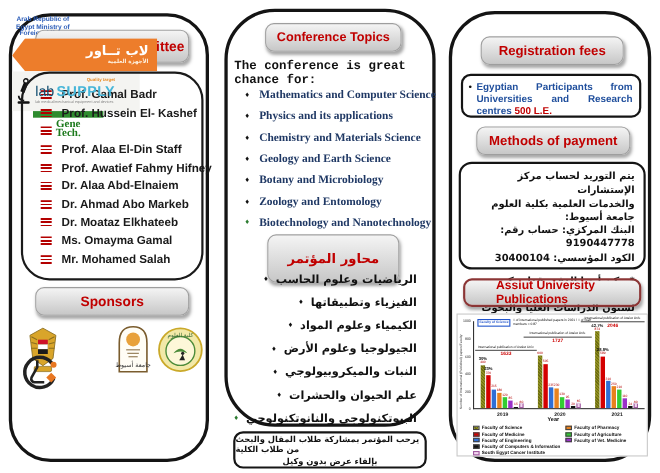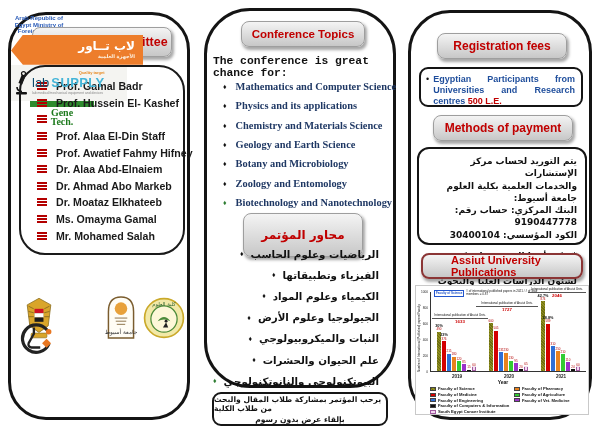--- a/index.html
+++ b/index.html
@@ -167,20 +167,21 @@
             <span class="m-icon"></span>
             <span class="nm">Ms. Omayma Gamal</span>
           </div>
           <div class="member">
             <span class="m-icon"></span>
             <span class="nm">Mr. Mohamed Salah</span>
           </div>
         </div>
     </div>
 
+    <div class="hbtn btn-sponsors">Sponsors</div>
 
     <svg class="logo" style="left:12px; top:282px;" width="32" height="42" viewBox="0 0 24 32">
       <path d="M12 1 L21 6 L19 22 L12 27 L5 22 L3 6 Z" fill="#d9a52a" stroke="#8a6d1f" stroke-width="0.6"></path>
       <path d="M4 7 L8 9 M4 11 L8 12 M4 15 L8 15 M20 7 L16 9 M20 11 L16 12 M20 15 L16 15" stroke="#8a6d1f" stroke-width="0.7"></path>
       <rect x="8.6" y="9" width="6.8" height="3.3" fill="#ce1126"></rect>
       <rect x="8.6" y="12.3" width="6.8" height="3.3" fill="#ffffff" stroke="#999" stroke-width="0.2"></rect>
       <rect x="8.6" y="15.6" width="6.8" height="3.3" fill="#1a1a1a"></rect>
       <rect x="6" y="27.5" width="12" height="3.6" rx="1" fill="#d9a52a" stroke="#8a6d1f" stroke-width="0.5"></rect>
     </svg>
 
@@ -303,21 +304,21 @@
         </div>
         <div class="ar-topic">
           <span class="t-bullet" style="color: rgb(46, 125, 50);">♦</span>
           <span class="lbl">البيوتكنولوجي والنانوتكنولوجي</span>
         </div>
       </div>
   </div>
 
   <div class="note-box">
     <div>يرحب المؤتمر بمشاركة طلاب المقال والبحث من طلاب الكلية</div>
-    <div>بإلقاء عرض بدون رسوم</div>
+    <div>بإلقاء عرض بدون وكيل</div>
   </div>
 
   <div class="col col-right">
     <div class="hbtn btn-reg">Registration fees</div>
 
     <div class="fee-box">
       <span class="fee-bullet">•</span>
       <span class="fee-text">
         <span>Egyptian Participants from Universities and Research centres</span>
         <span class="fee-amt">500 L.E.</span>

